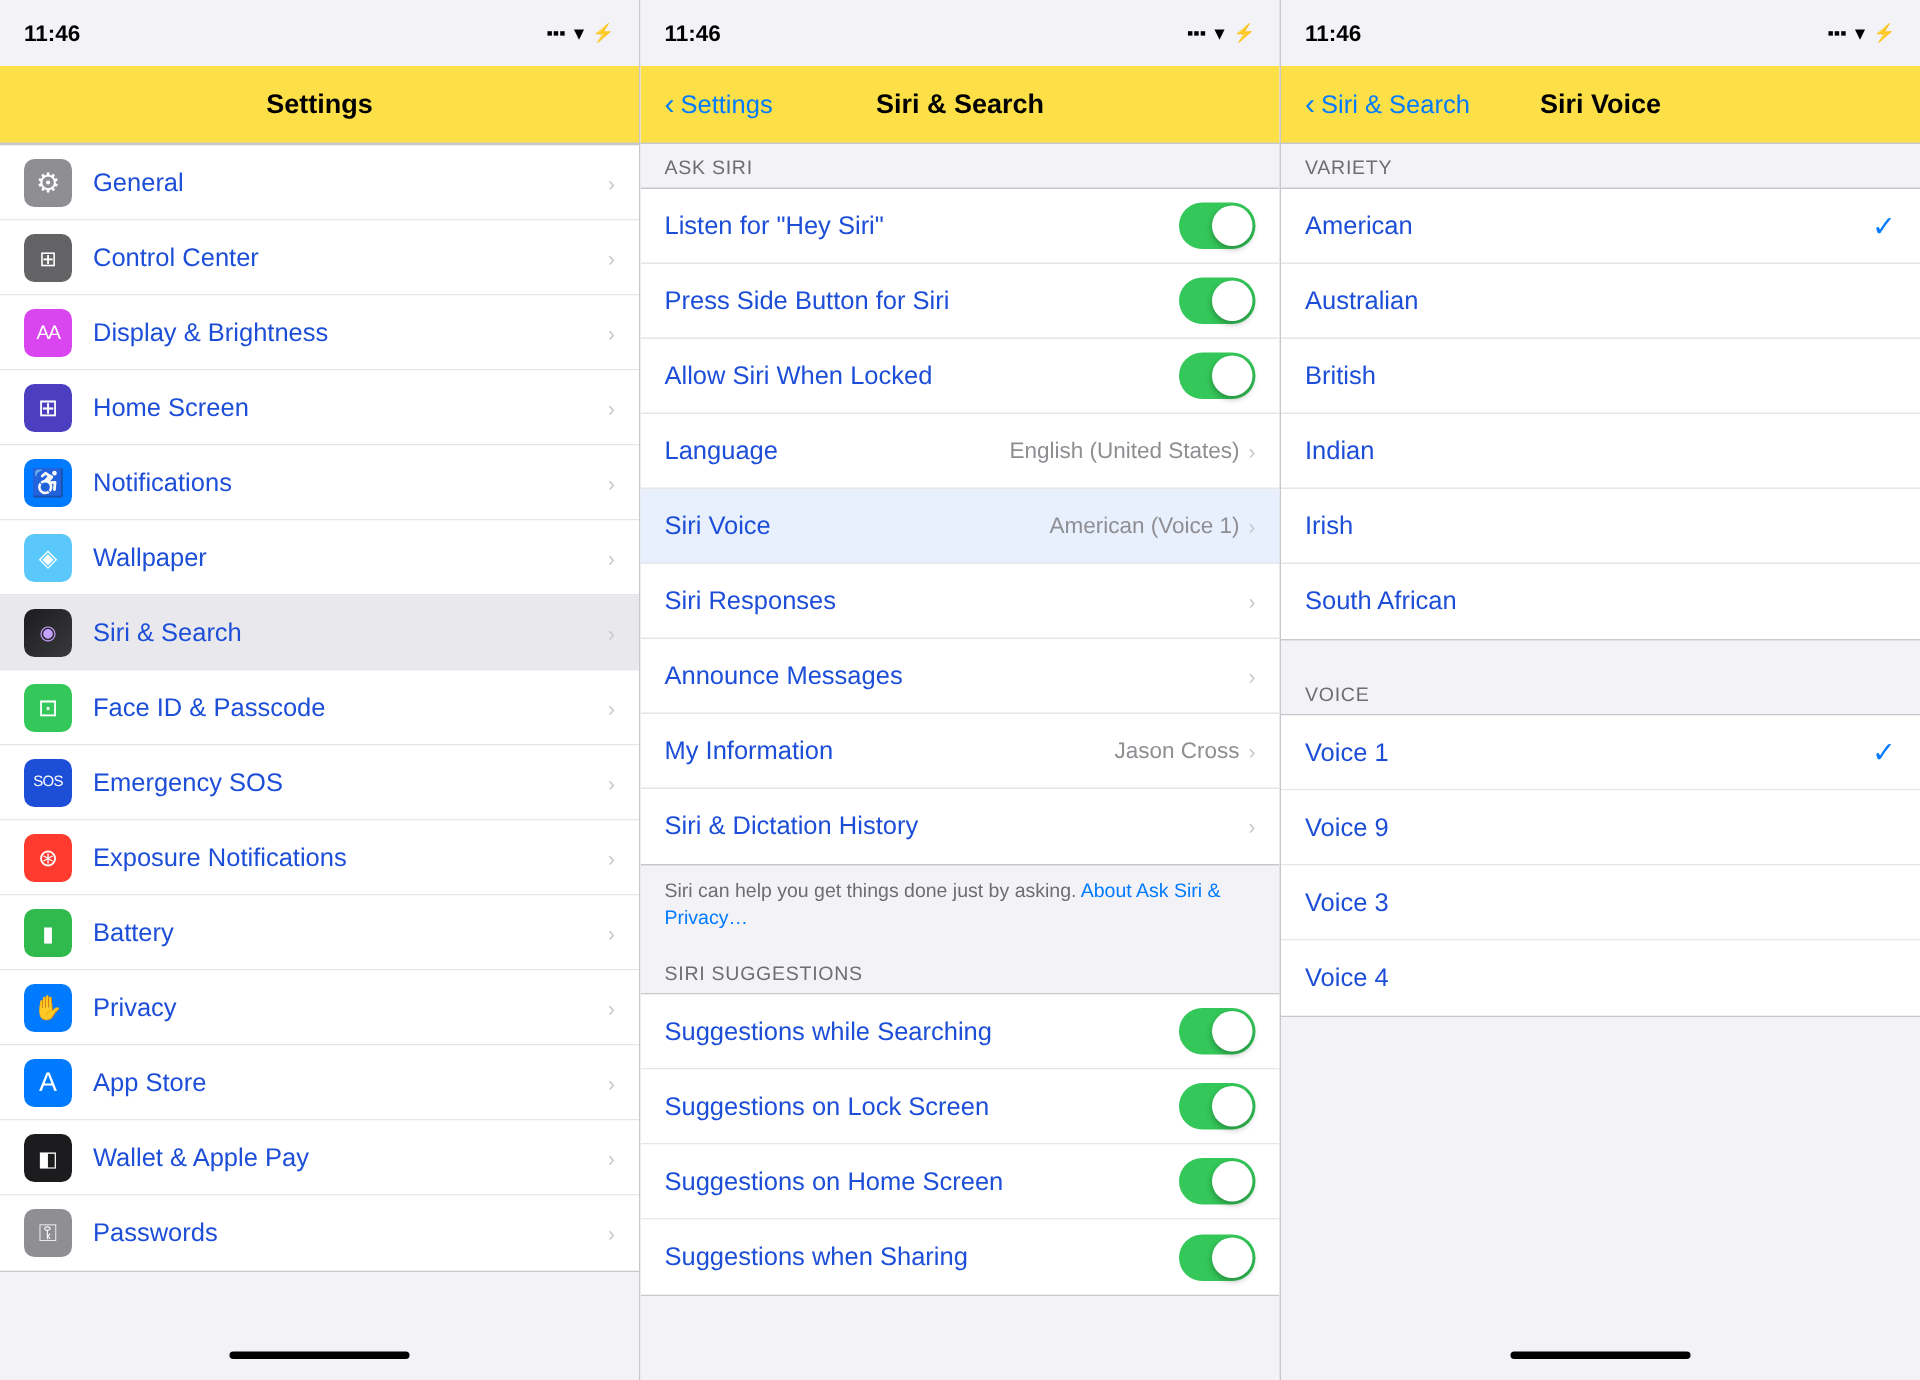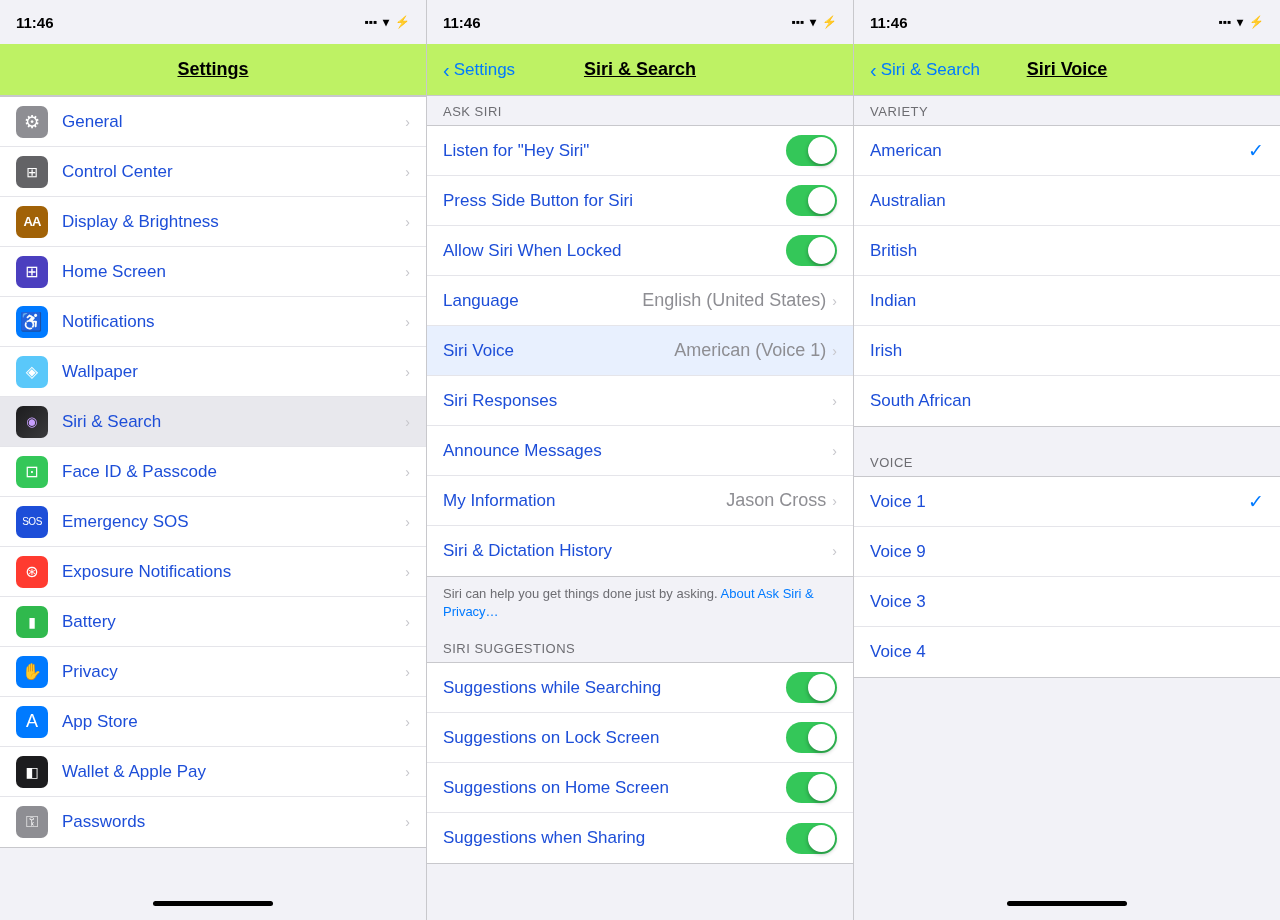--- a/index.html
+++ b/index.html
@@ -34,28 +34,27 @@
       font-size: 15px;
       font-weight: 600;
       gap: 48px;
     }
     .status-bar .time { font-weight: 700; font-size: 15px; }
     .status-icons { display: flex; align-items: center; gap: 6px; font-size: 12px; }
 
     
     .nav-bar {
       height: 52px;
-      background: #bef264;
+      background: #fde047;
       display: flex;
       align-items: center;
       justify-content: center;
       border-bottom: 1px solid #c8c8cc;
       position: relative;
       padding: 0 16px;
-      text-decoration: underline;
     }
     .nav-bar .nav-title {
       font-size: 18px;
       font-weight: 600;
       color: #000;
     }
     .nav-bar .nav-back {
       position: absolute;
       left: 16px;
       color: #007aff;
@@ -106,21 +105,21 @@
       flex-shrink: 0;
       font-size: 18px;
       color: #fff;
     }
     .row-label {
       flex: 1;
       font-size: 17px;
       color: #1d4ed8;
     }
     .row-value {
-      font-size: 18px;
+      font-size: 15px;
       color: #8e8e93;
       margin-right: 6px;
     }
     .row-chevron {
       color: #c7c7cc;
       font-size: 14px;
     }
 
     
     .toggle {
@@ -216,21 +215,21 @@
         <span class="row-chevron">›</span>
       </div>
 
       <div class="settings-row">
         <div class="row-icon bg-gray" style="background:#636366; font-size:14px;">⊞</div>
         <span class="row-label">Control Center</span>
         <span class="row-chevron">›</span>
       </div>
 
       <div class="settings-row">
-        <div class="row-icon" style="background:#a16207; font-size:13px; font-weight:700; letter-spacing:-1px;">AA</div>
+        <div class="row-icon" style="background:#d946ef; font-size:13px; font-weight:400; letter-spacing:-1px;">AA</div>
         <span class="row-label">Display &amp; Brightness</span>
         <span class="row-chevron">›</span>
       </div>
 
       <div class="settings-row">
         <div class="row-icon" style="background:#4b3fbf; font-size:16px;">⊞</div>
         <span class="row-label">Home Screen</span>
         <span class="row-chevron">›</span>
       </div>
 

